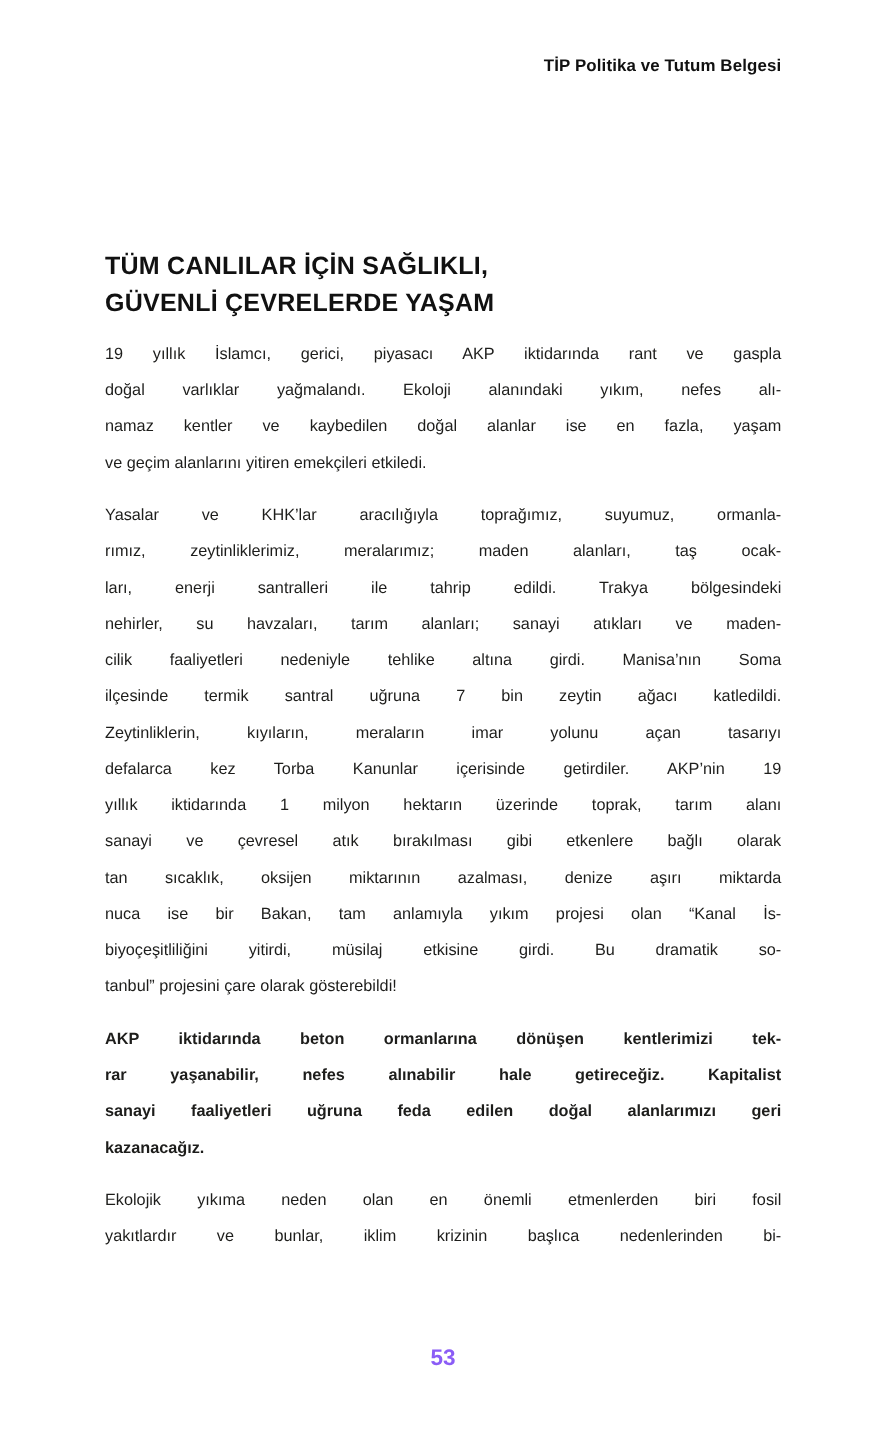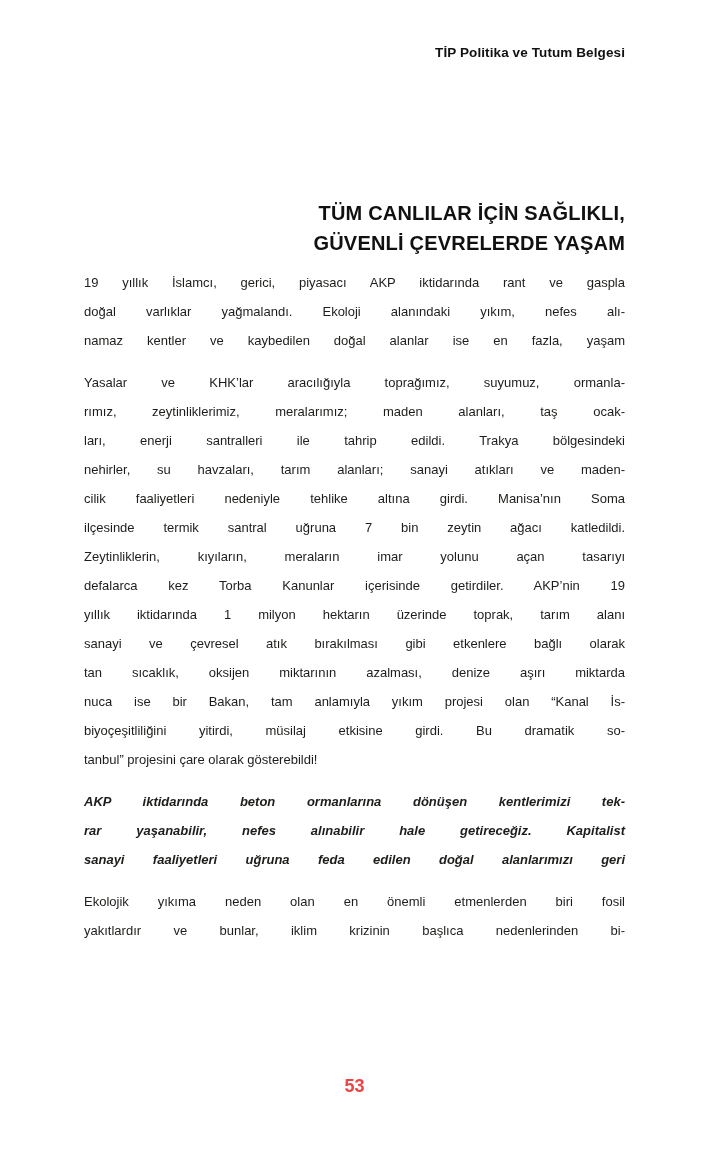--- a/index.html
+++ b/index.html
@@ -33,67 +33,66 @@
   .heading {
     margin: 138px 0 10px 0;
     font-size: 20px;
     font-weight: 700;
     line-height: 30px;
     color: #111111;
     letter-spacing: 0.2px;
   }
   .heading .hline {
     display: block;
-    text-align: right;
   }
   .para {
     margin: 0 0 13px 0;
     font-size: 13px;
     line-height: 29px;
   }
   .para.bold-italic {
     font-weight: 700;
-    font-style: italic;
   }
   .line {
     display: block;
     text-align: left;
     white-space: normal;
   }
   .line.just {
     text-align: justify;
     text-align-last: justify;
   }
   .page-number {
     position: absolute;
     left: 0;
     right: 0;
     top: 1076px;
     text-align: center;
     font-size: 18px;
     font-weight: 700;
-    color: #ef4444;
+    color: #8b5cf6;
   }
 </style>
 </head>
 <body>
 
 <div class="page">
 
   <div class="running-header">TİP Politika ve Tutum Belgesi</div>
 
   <h1 class="heading">
     <span class="hline">TÜM CANLILAR İÇİN SAĞLIKLI,</span>
     <span class="hline">GÜVENLİ ÇEVRELERDE YAŞAM</span>
   </h1>
 
   <div class="para">
     <span class="line just">19 yıllık İslamcı, gerici, piyasacı AKP iktidarında rant ve gaspla</span>
     <span class="line just">doğal varlıklar yağmalandı. Ekoloji alanındaki yıkım, nefes alı-</span>
     <span class="line just">namaz kentler ve kaybedilen doğal alanlar ise en fazla, yaşam</span>
+    <span class="line">ve geçim alanlarını yitiren emekçileri etkiledi.</span>
   </div>
 
   <div class="para">
     <span class="line just">Yasalar ve KHK’lar aracılığıyla toprağımız, suyumuz, ormanla-</span>
     <span class="line just">rımız, zeytinliklerimiz, meralarımız; maden alanları, taş ocak-</span>
     <span class="line just">ları, enerji santralleri ile tahrip edildi. Trakya bölgesindeki</span>
     <span class="line just">nehirler, su havzaları, tarım alanları; sanayi atıkları ve maden-</span>
     <span class="line just">cilik faaliyetleri nedeniyle tehlike altına girdi. Manisa’nın Soma</span>
     <span class="line just">ilçesinde termik santral uğruna 7 bin zeytin ağacı katledildi.</span>
     <span class="line just">Zeytinliklerin, kıyıların, meraların imar yolunu açan tasarıyı</span>
@@ -103,20 +102,21 @@
     <span class="line just">tan sıcaklık, oksijen miktarının azalması, denize aşırı miktarda</span>
     <span class="line just">nuca ise bir Bakan, tam anlamıyla yıkım projesi olan “Kanal İs-</span>
     <span class="line just">biyoçeşitliliğini yitirdi, müsilaj etkisine girdi. Bu dramatik so-</span>
     <span class="line">tanbul” projesini çare olarak gösterebildi!</span>
   </div>
 
   <div class="para bold-italic">
     <span class="line just">AKP iktidarında beton ormanlarına dönüşen kentlerimizi tek-</span>
     <span class="line just">rar yaşanabilir, nefes alınabilir hale getireceğiz. Kapitalist</span>
     <span class="line just">sanayi faaliyetleri uğruna feda edilen doğal alanlarımızı geri</span>
+    <span class="line">kazanacağız.</span>
   </div>
 
   <div class="para">
     <span class="line just">Ekolojik yıkıma neden olan en önemli etmenlerden biri fosil</span>
     <span class="line just">yakıtlardır ve bunlar, iklim krizinin başlıca nedenlerinden bi-</span>
   </div>
 
   <div class="page-number">53</div>
 
 </div>

